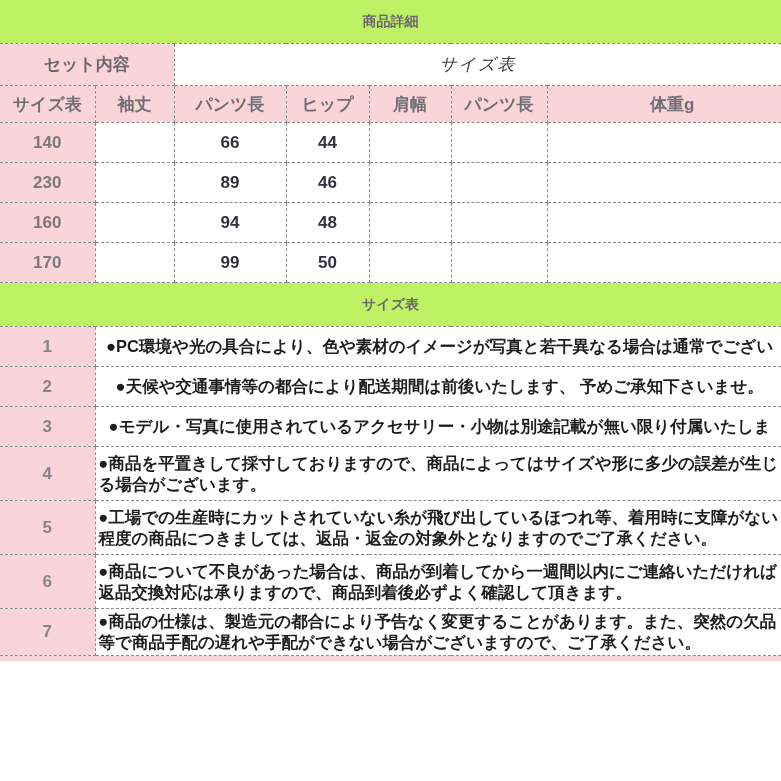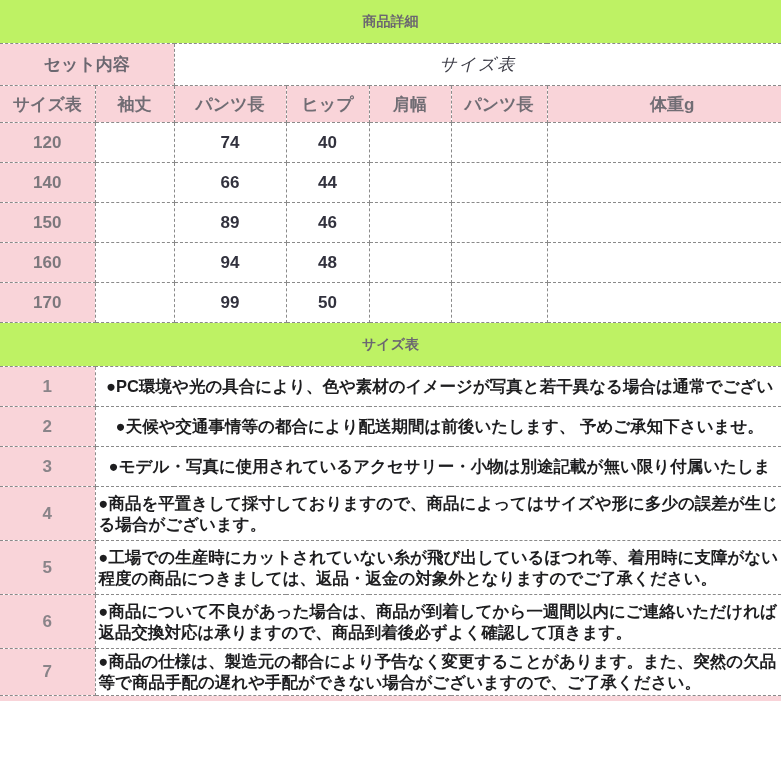--- a/index.html
+++ b/index.html
@@ -61,39 +61,30 @@
     <th>サイズ表</th>
     <th>袖丈</th>
     <th>パンツ長</th>
     <th>ヒップ</th>
     <th>肩幅</th>
     <th>パンツ長</th>
     <th>体重g</th>
   </tr>
 
   <tr class="r-size">
-    <td class="sizecell">120</td>
-    <td></td>
-    <td>74</td>
-    <td>40</td>
-    <td></td>
-    <td></td>
-    <td></td>
-  </tr>
-  <tr class="r-size">
     <td class="sizecell">140</td>
     <td></td>
     <td>66</td>
     <td>44</td>
     <td></td>
     <td></td>
     <td></td>
   </tr>
   <tr class="r-size">
-    <td class="sizecell">150</td>
+    <td class="sizecell">230</td>
     <td></td>
     <td>89</td>
     <td>46</td>
     <td></td>
     <td></td>
     <td></td>
   </tr>
   <tr class="r-size">
     <td class="sizecell">160</td>
     <td></td>

